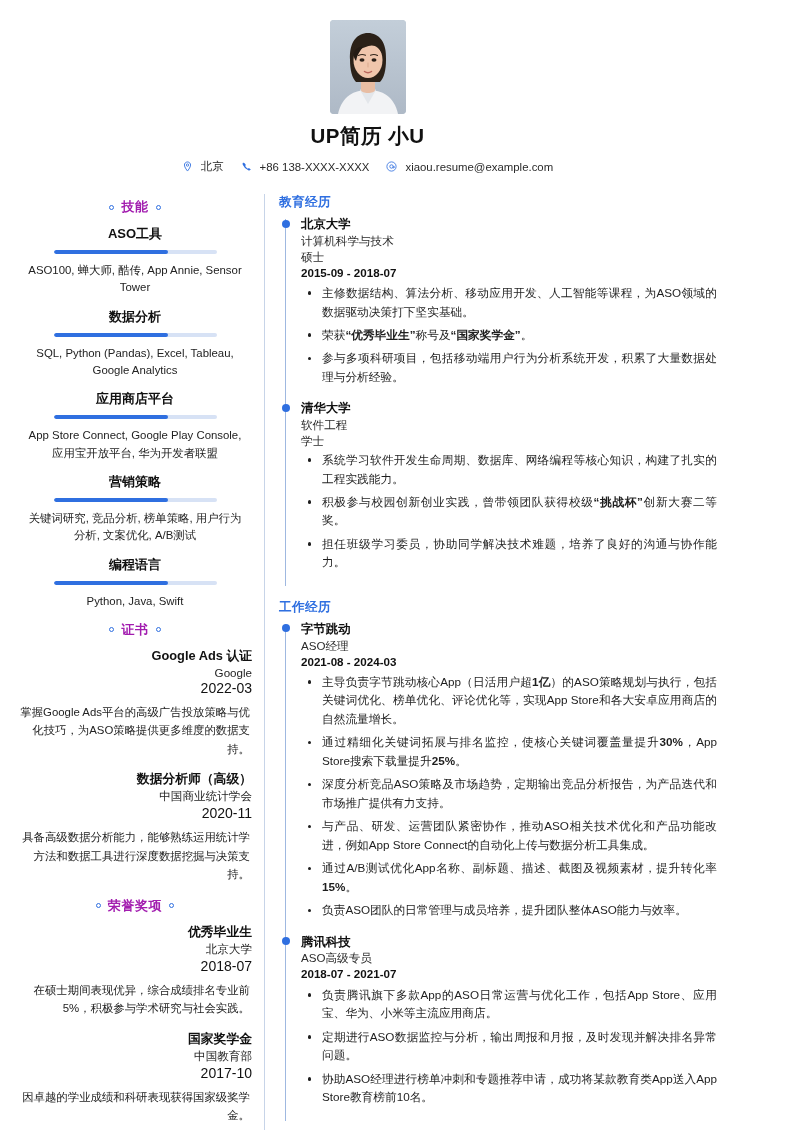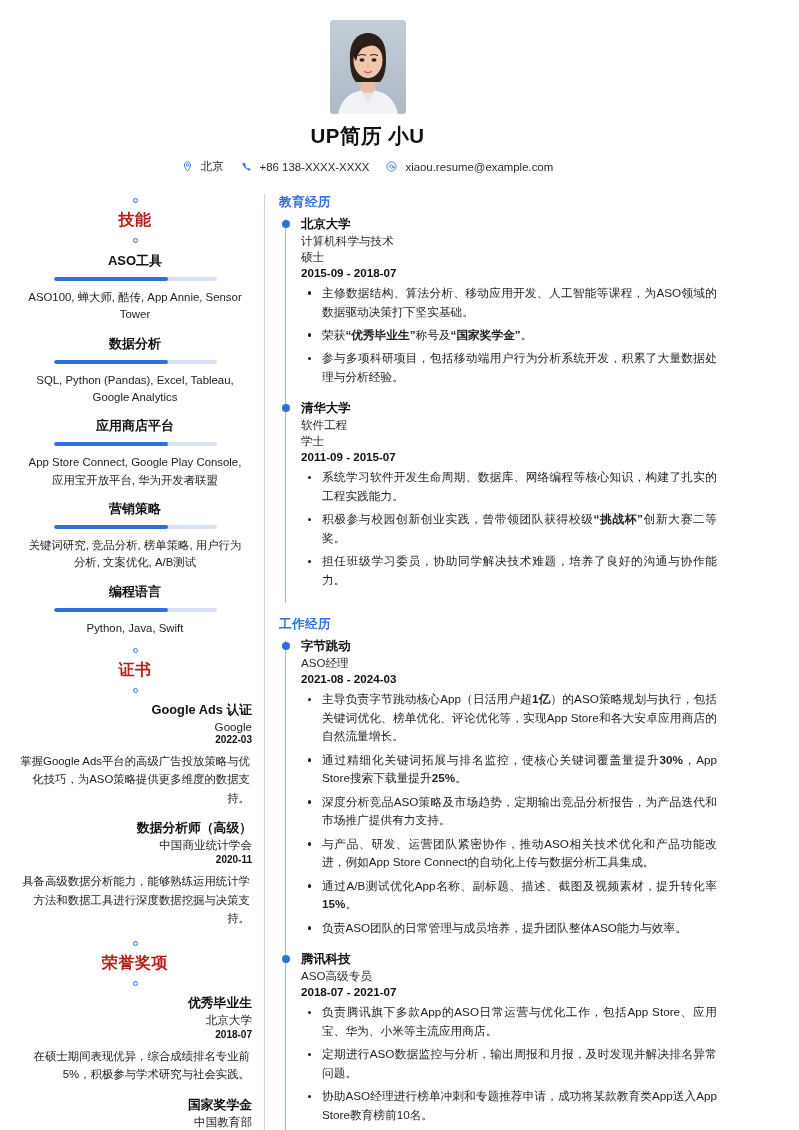--- a/index.html
+++ b/index.html
@@ -79,30 +79,29 @@
     margin-top: 2px;
   }
   .col-right {
     flex: 1 1 auto;
     padding-left: 14px;
     min-width: 0;
   }
 
   
   .side-heading {
-    color: #b91c1c;
-    font-size: 16px;
+    color: #a21caf;
+    font-size: 13px;
     font-weight: 700;
     margin: 6px 0 9px 0;
     display: flex;
     align-items: center;
     justify-content: center;
     gap: 7px;
     letter-spacing: .6px;
-    flex-direction: column;
   }
   .side-heading .deco {
     width: 5px; height: 5px;
     border: 1px solid #2f6fe0;
     border-radius: 50%;
     display: inline-block;
   }
   .skill-block { margin-bottom: 11px; }
   .skill-name {
     font-size: 13px;
@@ -136,22 +135,22 @@
     font-weight: 700;
     color: #111;
     margin-bottom: 1px;
   }
   .cert-org, .award-org {
     font-size: 11.6px;
     color: #232323;
     margin-bottom: 1px;
   }
   .cert-date, .award-date {
-    font-size: 10px;
-    font-weight: 700;
+    font-size: 14px;
+    font-weight: 400;
     color: #111;
     margin-bottom: 7px;
   }
   .cert-desc, .award-desc {
     font-size: 11.4px;
     line-height: 1.62;
     color: #222;
     padding: 0 2px;
   }
 
@@ -412,21 +411,20 @@
             <ul class="bullets">
               <li>主修数据结构、算法分析、移动应用开发、人工智能等课程，为ASO领域的数据驱动决策打下坚实基础。</li>
               <li>荣获<b>“优秀毕业生”</b>称号及<b>“国家奖学金”</b>。</li>
               <li>参与多项科研项目，包括移动端用户行为分析系统开发，积累了大量数据处理与分析经验。</li>
             </ul>
           </div>
           <div class="tl-entry">
             <div class="entry-title">清华大学</div>
             <div class="entry-sub">软件工程</div>
             <div class="entry-sub">学士</div>
-            <div class="entry-date">2011-09 - 2015-07</div>
             <ul class="bullets">
               <li>系统学习软件开发生命周期、数据库、网络编程等核心知识，构建了扎实的工程实践能力。</li>
               <li>积极参与校园创新创业实践，曾带领团队获得校级<b>“挑战杯”</b>创新大赛二等奖。</li>
               <li>担任班级学习委员，协助同学解决技术难题，培养了良好的沟通与协作能力。</li>
             </ul>
           </div>
         </div>
 
       <div class="sec-gap"></div>
 

